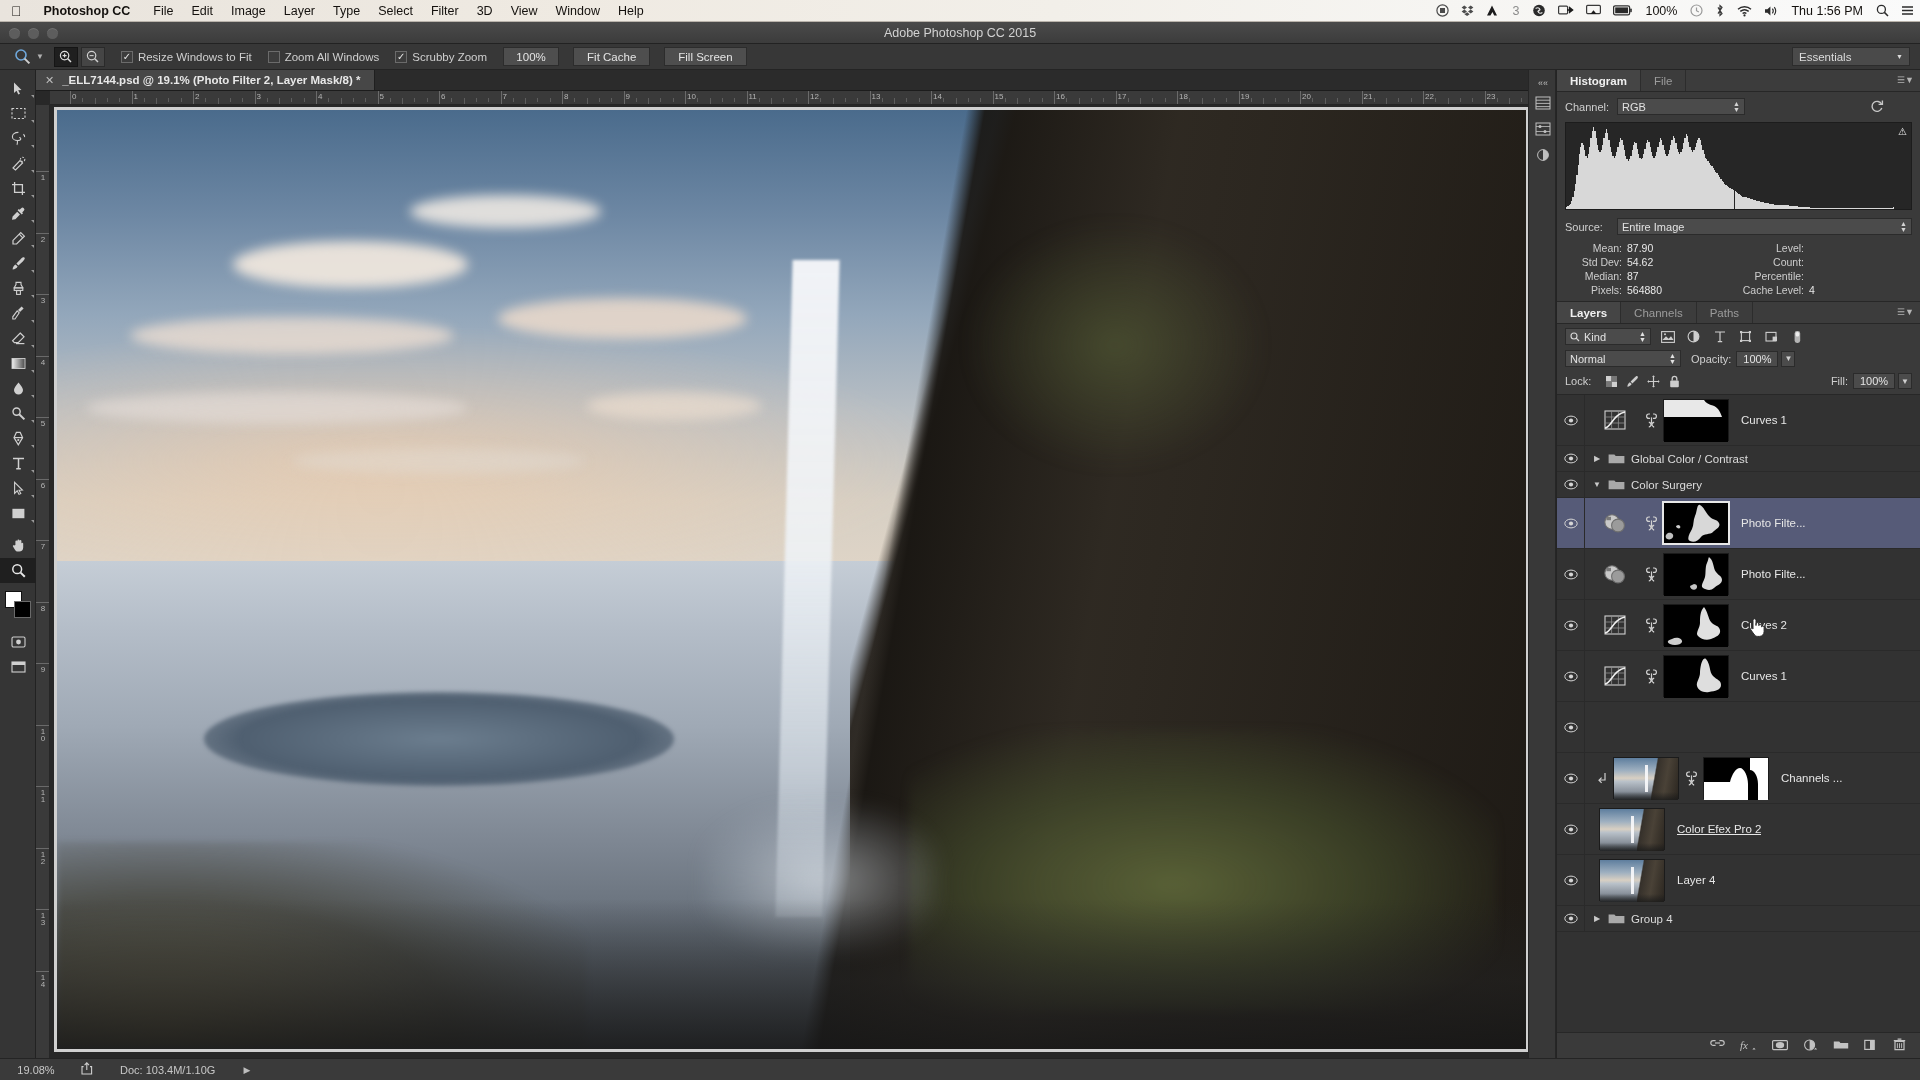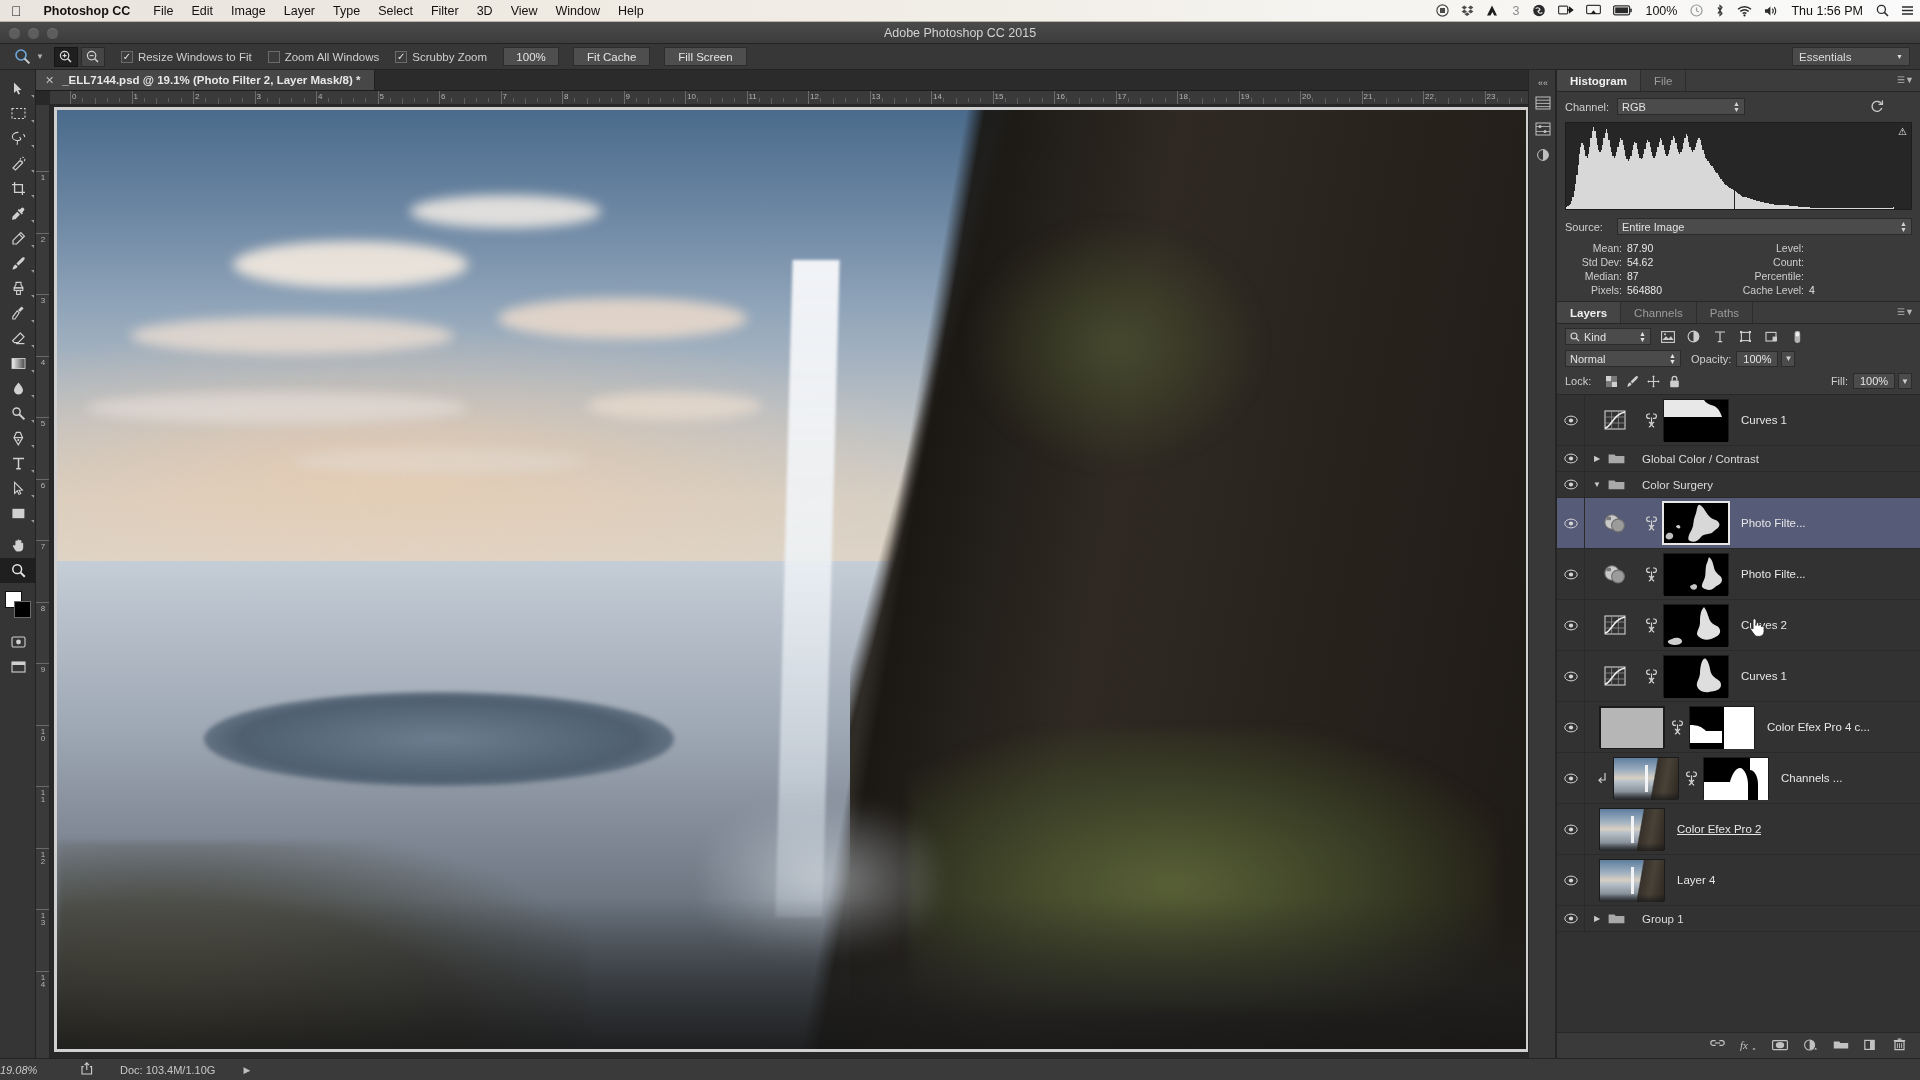--- a/index.html
+++ b/index.html
@@ -205,21 +205,21 @@
     font-size: 34px; color: #ffffff; line-height: 1.3; margin-top: 2px;
     text-shadow: 0 0 4px rgba(0,0,0,.95), 0 2px 5px rgba(0,0,0,.9), 1px 1px 2px #000;
   }
 
   
   .statusbar {
     position: absolute; bottom: 0; left: 0; width: 1920px; height: 22px;
     background: #3a3a3a; border-top: 1px solid #242424;
     display: flex; align-items: center; color: #c8c8c8; font-size: 11px;
   }
-  .statusbar .z { width: 72px; text-align: left; font-style: italic; }
+  .statusbar .z { width: 72px; text-align: center; }
   .statusbar .shr { width: 30px; text-align: center; color: #cfcfcf; }
   .statusbar .doc { margin-left: 18px; }
   .statusbar .arw { margin-left: 28px; font-size: 9px; color: #bdbdbd; }
 
   
   .dock-rail {
     position: absolute; top: 70px; right: 364px; width: 28px; bottom: 22px;
     background: #383838; border-left: 1px solid #262626; border-right: 1px solid #262626;
     padding-top: 6px;
   }
@@ -295,21 +295,21 @@
   .link-ic { width: 24px; display: flex; align-items: center; justify-content: center; color: #d0d0d0; }
   .thumb { height: 42px; border: 1px solid #1b1b1b; background: #000; }
   .thumb.sel-mask { outline: 2px solid #e8e8e8; outline-offset: -1px; }
   .lname { font-size: 11.5px; color: #e6e6e6; margin-left: 12px; white-space: nowrap; overflow: hidden; }
   .lname.ulink { text-decoration: underline; }
 
   .group-row { height: 26px; display: flex; align-items: center; border-bottom: 1px solid #2a2a2a; }
   .group-row .eye { height: 26px; }
   .tri { width: 16px; display: flex; align-items: center; justify-content: center; color: #c9c9c9; font-size: 8px; margin-left: 4px; }
   .folder { width: 22px; display: flex; align-items: center; justify-content: center; color: #a9a9a9; }
-  .gname { font-size: 11.5px; color: #dcdcdc; margin-left: 15px; }
+  .gname { font-size: 11.5px; color: #dcdcdc; margin-left: 4px; }
 
   .lp-footer {
     height: 26px; background: #3a3a3a; border-top: 1px solid #272727;
     display: flex; align-items: center; justify-content: flex-end; gap: 15px; padding-right: 14px;
     color: #c2c2c2;
   }
 
   .cursor-hand { position: absolute; pointer-events: none; }
 </style>
 </head>
@@ -1461,43 +1461,20 @@
               <span class="lname">Curves 1</span>
             </span>
           </div>
           <div class="layer-row">
             <span class="eye" style="height: 51px;">
               <svg width="14" height="11" viewBox="0 0 14 11">
                 <ellipse cx="7" cy="5.5" rx="6.2" ry="4.4" fill="none" stroke="#d5d5d5" stroke-width="1"></ellipse>
                 <circle cx="7" cy="5.5" r="2.1" fill="#d5d5d5"></circle>
               </svg>
             </span>
-            <span class="lr-body">
-              <span style="width: 8px;"></span>
-              <span class="thumb">
-                <div style="width: 64px; height: 42px; background: rgb(182, 182, 182); border: 1px solid rgb(27, 27, 27);"></div>
-              </span>
-              <span class="link-ic">
-                <svg width="11" height="15" viewBox="0 0 11 15">
-                  <path d="M4 5.4H2.8a2.2 2.2 0 0 1 0-4.4H4M7 5.4h1.2a2.2 2.2 0 0 0 0-4.4H7" fill="none" stroke="#d0d0d0" stroke-width="1.2"></path>
-                  <path d="M4 13.8H2.8a2.2 2.2 0 0 0 0-4.4H4M7 13.8h1.2a2.2 2.2 0 0 1 0-4.4H7" fill="none" stroke="#d0d0d0" stroke-width="1.2"></path>
-                  <path d="M5.5 4.4v6" stroke="#d0d0d0" stroke-width="1.2"></path>
-                </svg>
-              </span>
-              <span class="thumb">
-                <svg viewBox="0 0 64 42" width="64" height="42" style="display: block;">
-                  <rect width="64" height="42" fill="#000"></rect>
-                  <path d="M0 18c8 0 12 2 16 6h8V6c0-3 4-4 6-2s2 6 2 10v22H0z" fill="#fff"></path>
-                  <path d="M34 0h30v42H34z" fill="#fff"></path>
-                  <path d="M0 0h34v18H0z" fill="#000"></path>
-                  <path d="M24 6h8v18h-8z" fill="#000"></path>
-                </svg>
-              </span>
-              <span class="lname">Color Efex Pro 4 c...</span>
-            </span>
           </div>
           <div class="layer-row">
             <span class="eye" style="height: 51px;">
               <svg width="14" height="11" viewBox="0 0 14 11">
                 <ellipse cx="7" cy="5.5" rx="6.2" ry="4.4" fill="none" stroke="#d5d5d5" stroke-width="1"></ellipse>
                 <circle cx="7" cy="5.5" r="2.1" fill="#d5d5d5"></circle>
               </svg>
             </span>
             <span class="lr-body">
               <span style="width: 22px; display: flex; align-items: center; justify-content: center; color: rgb(207, 207, 207); font-size: 12px;">
@@ -1576,21 +1553,21 @@
                 <ellipse cx="7" cy="5.5" rx="6.2" ry="4.4" fill="none" stroke="#d5d5d5" stroke-width="1"></ellipse>
                 <circle cx="7" cy="5.5" r="2.1" fill="#d5d5d5"></circle>
               </svg>
             </span>
             <span class="tri">▶</span>
             <span class="folder">
               <svg width="17" height="13" viewBox="0 0 17 13">
                 <path d="M.6 2.4h5.8l1.3 1.5h8.7v7.4H.6z" fill="#a9a9a9"></path>
               </svg>
             </span>
-            <span class="gname">Group 1</span>
+            <span class="gname">Group 4</span>
           </div>
         </div>
 
       <div class="lp-footer">
         <span>
           <svg width="15" height="12" viewBox="0 0 15 12">
               <path d="M5.6 6.4H3.2a2.4 2.4 0 0 1 0-4.8h2.4M9.4 6.4h2.4a2.4 2.4 0 0 0 0-4.8H9.4" fill="none" stroke="#c2c2c2" stroke-width="1.2"></path>
               <path d="M5 4h5" stroke="#c2c2c2" stroke-width="1.2"></path>
             </svg>
         </span>

